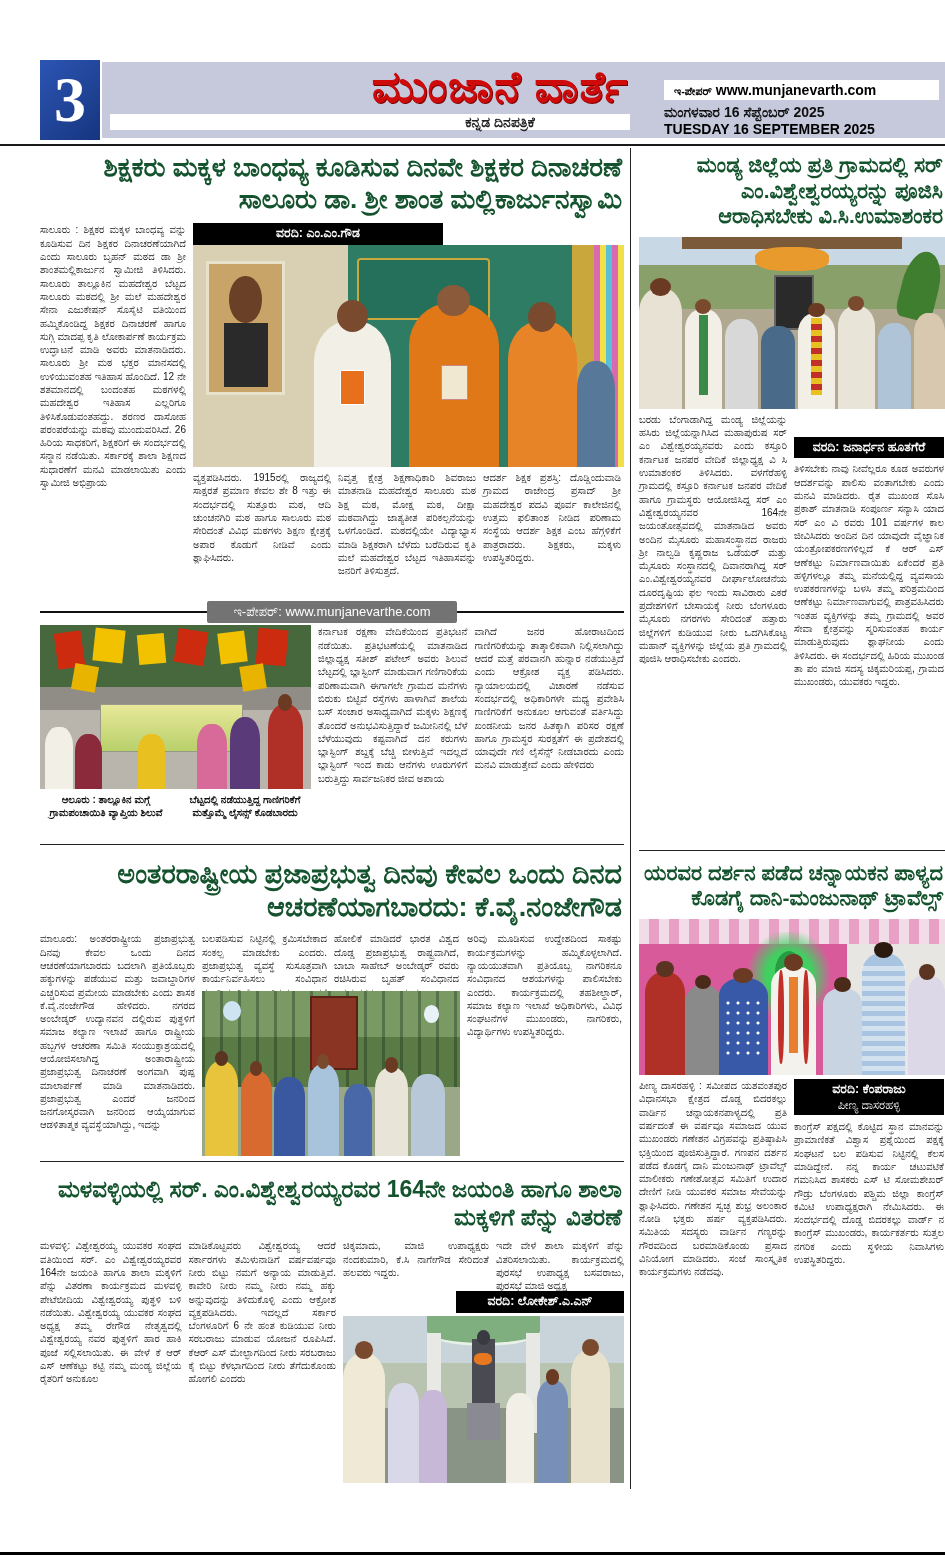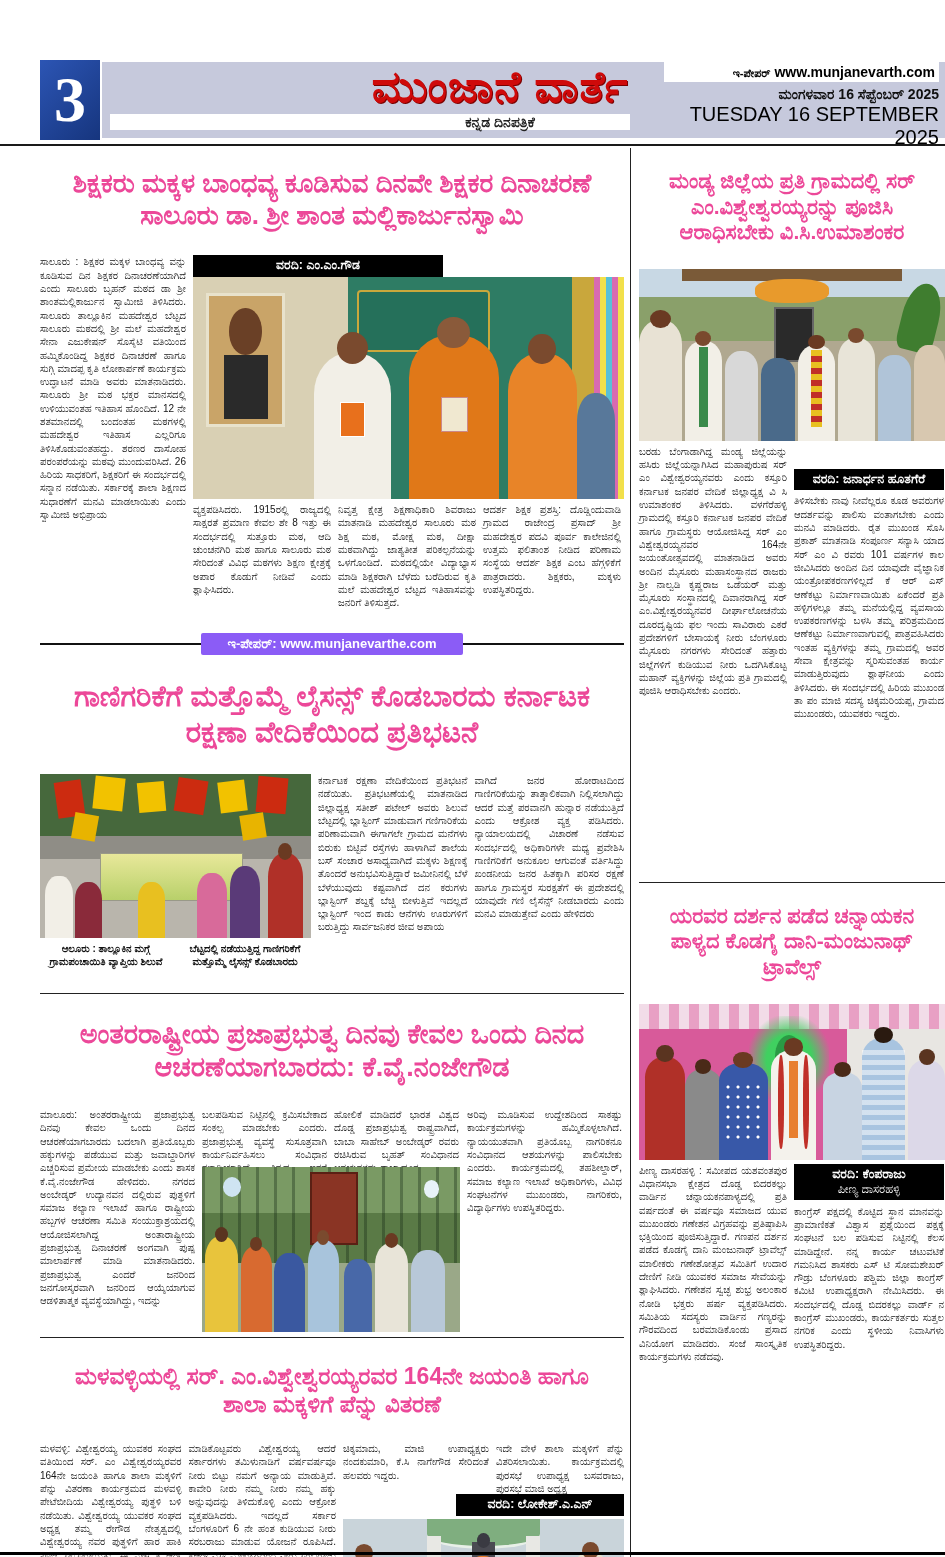--- a/index.html
+++ b/index.html
@@ -9,44 +9,44 @@
   .hdr{position:absolute;left:0;top:58px;width:945px;height:84px;}
   .hdr-band{position:absolute;left:38px;top:4px;right:0;height:76px;background:#c6c9dc;}
   .hdr-strip-left{position:absolute;left:110px;top:56px;width:520px;height:16px;background:#fff;}
   .pgnum{position:absolute;left:38px;top:0;width:64px;height:84px;background:linear-gradient(135deg,#2c55b4,#16357e);
          border:2px solid #fff;box-sizing:border-box;color:#fff;font-size:64px;font-weight:bold;
          display:flex;align-items:center;justify-content:center;font-family:"Liberation Serif",serif;}
   .masthead{position:absolute;left:330px;top:6px;width:340px;text-align:center;}
   .masthead .mh{font-size:44px;font-weight:bold;color:#cf0a0a;line-height:1.05;letter-spacing:1px;
                 text-shadow:1px 1px 0 #7a0000;}
   .masthead .tg{font-size:14px;font-weight:bold;color:#222;margin-top:4px;}
-  .hdr-right{position:absolute;right:6px;top:4px;width:275px;text-align:right;}
+  .hdr-right{position:absolute;right:6px;top:22px;width:275px;}
   .url-strip{background:#fff;padding:2px 4px 2px 10px;font-size:14px;font-weight:bold;color:#000;}
   .url-strip .lbl{font-size:11px;font-weight:bold;}
   .d-kn{font-size:14px;font-weight:bold;margin-top:4px;color:#101010;}
-  .d-en{font-size:20px;font-weight:normal;color:#000;}
+  .d-en{font-size:14px;font-weight:bold;color:#000;}
   .hdr-rule{position:absolute;left:0;top:144px;width:945px;border-top:2px solid #1a1a1a;}
   
   .main{position:absolute;left:0;top:148px;width:945px;display:flex;}
   .lcol{width:584px;margin-left:40px;border-right:1.5px solid #222;padding-right:6px;box-sizing:content-box;}
   .rcol{width:306px;padding-left:8px;}
-  h2{margin:16px;padding:0;text-align:center;font-weight:bold;color:#ec4899;line-height:1.22;}
+  h2{margin:0;padding:0;text-align:right;font-weight:bold;color:#14532d;line-height:1.22;}
   .h-a1{font-size:26px;padding:4px 2px 8px;}
   .h-a2{font-size:29px;padding:8px 2px 8px;}
   .h-a3{font-size:27px;padding:8px 2px 8px;}
   .h-a5{font-size:23px;padding:8px 2px 8px;}
   .h-r{font-size:21px;padding:4px 2px 8px;}
   .bodytxt{font-size:10px;line-height:1.33;text-align:justify;color:#151515;}
   .cols{display:flex;gap:7px;}
   .bybar{background:#000;color:#fff;font-weight:bold;font-size:12.5px;text-align:center;
          padding:3px 6px;line-height:1.25;}
   .caption{font-size:10px;font-weight:bold;text-align:center;line-height:1.3;}
   .banner{display:flex;align-items:center;margin:6px 0 2px;}
   .banner .ln{flex:1;border-top:2px solid #111;}
-  .banner .bx{background:#8b5cf6;color:#fff;font-weight:bold;font-size:13px;
+  .banner .bx{background:#737373;color:#fff;font-weight:normal;font-size:13px;
               padding:3px 26px;border-radius:2px;}
   .secline{border:none;border-top:1.5px solid #222;margin:5px 0;}
   .photo{position:relative;overflow:hidden;}
   .ab{position:absolute;}
   .head{border-radius:50%;}
   .bottom-rule{position:absolute;left:0;bottom:2px;width:945px;border-top:3px solid #000;}
 </style>
 </head>
 <body>
 
@@ -110,21 +110,20 @@
         </div>
       </div>
 
       <div class="banner">
         <div class="ln"></div>
         <div class="bx">ಇ-ಪೇಪರ್: www.munjanevarthe.com</div>
         <div class="ln"></div>
       </div>
 
       <div>
-        <h2 class="h-a2">ಗಾಣಿಗರಿಕೆಗೆ ಮತ್ತೊಮ್ಮೆ ಲೈಸನ್ಸ್ ಕೊಡಬಾರದು ಕರ್ನಾಟಕ ರಕ್ಷಣಾ ವೇದಿಕೆಯಿಂದ ಪ್ರತಿಭಟನೆ</h2>
         <div class="cols" style="height:214px;">
           <div style="width:272px;">
             <div class="photo" style="height:164px;background:linear-gradient(180deg,#46683c 0 38%,#8f8d86 38% 52%,#b9b5ac 52%);">
               <div class="ab" style="left:6%;top:4%;width:10%;height:22%;background:#cc2b10;transform:rotate(-8deg);"></div>
               <div class="ab" style="left:20%;top:2%;width:11%;height:20%;background:#f2c200;transform:rotate(6deg);"></div>
               <div class="ab" style="left:36%;top:5%;width:10%;height:18%;background:#f2c200;transform:rotate(-5deg);"></div>
               <div class="ab" style="left:50%;top:3%;width:11%;height:21%;background:#cc2b10;transform:rotate(9deg);"></div>
               <div class="ab" style="left:66%;top:4%;width:10%;height:19%;background:#f2c200;transform:rotate(-7deg);"></div>
               <div class="ab" style="left:80%;top:2%;width:11%;height:22%;background:#cc2b10;transform:rotate(5deg);"></div>
               <div class="ab" style="left:12%;top:24%;width:9%;height:16%;background:#e8b400;transform:rotate(10deg);"></div>

